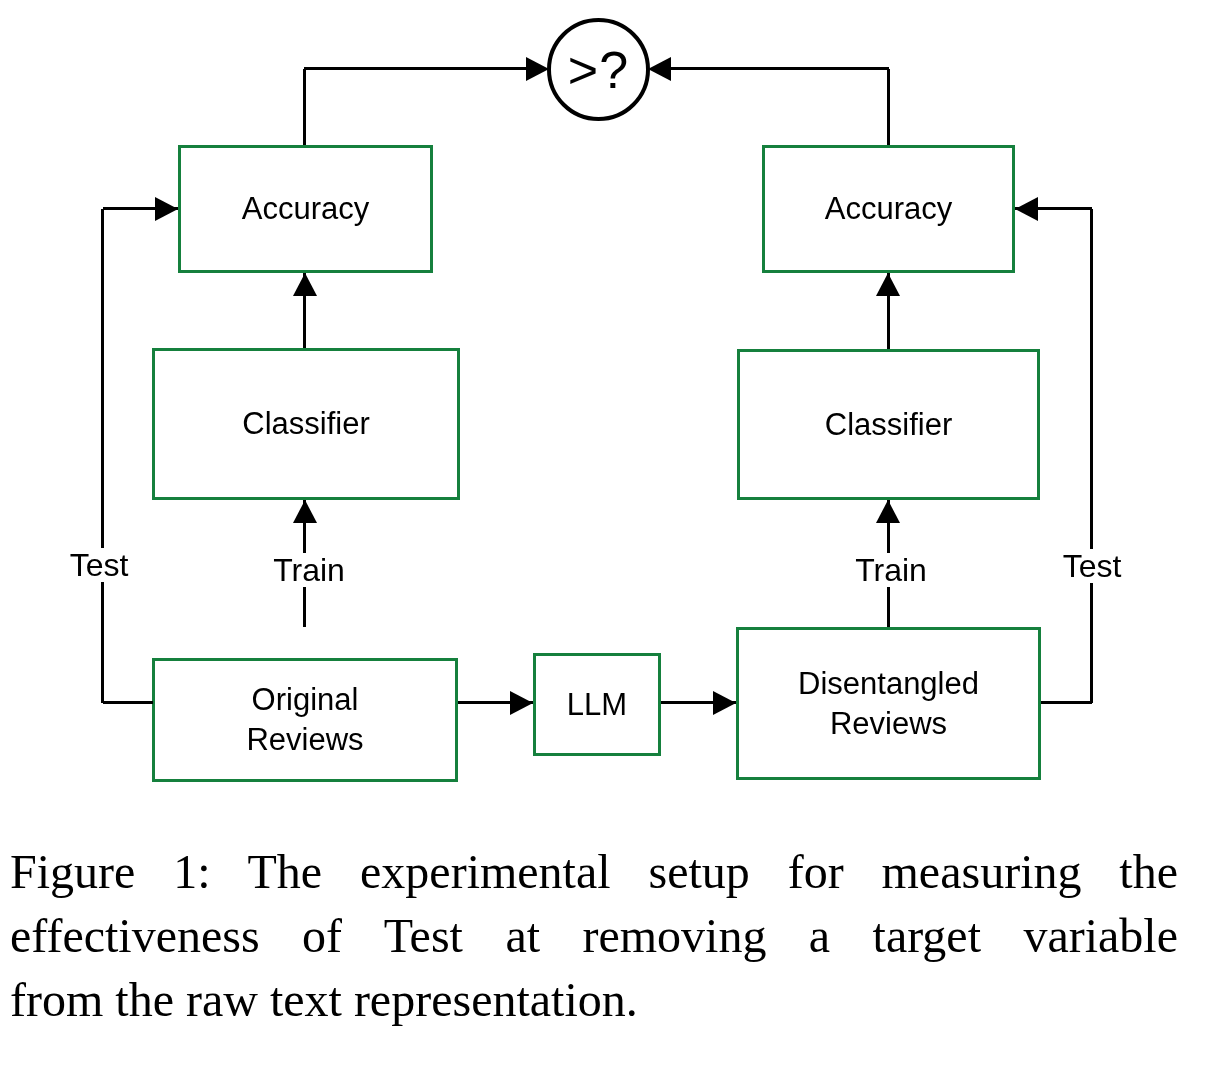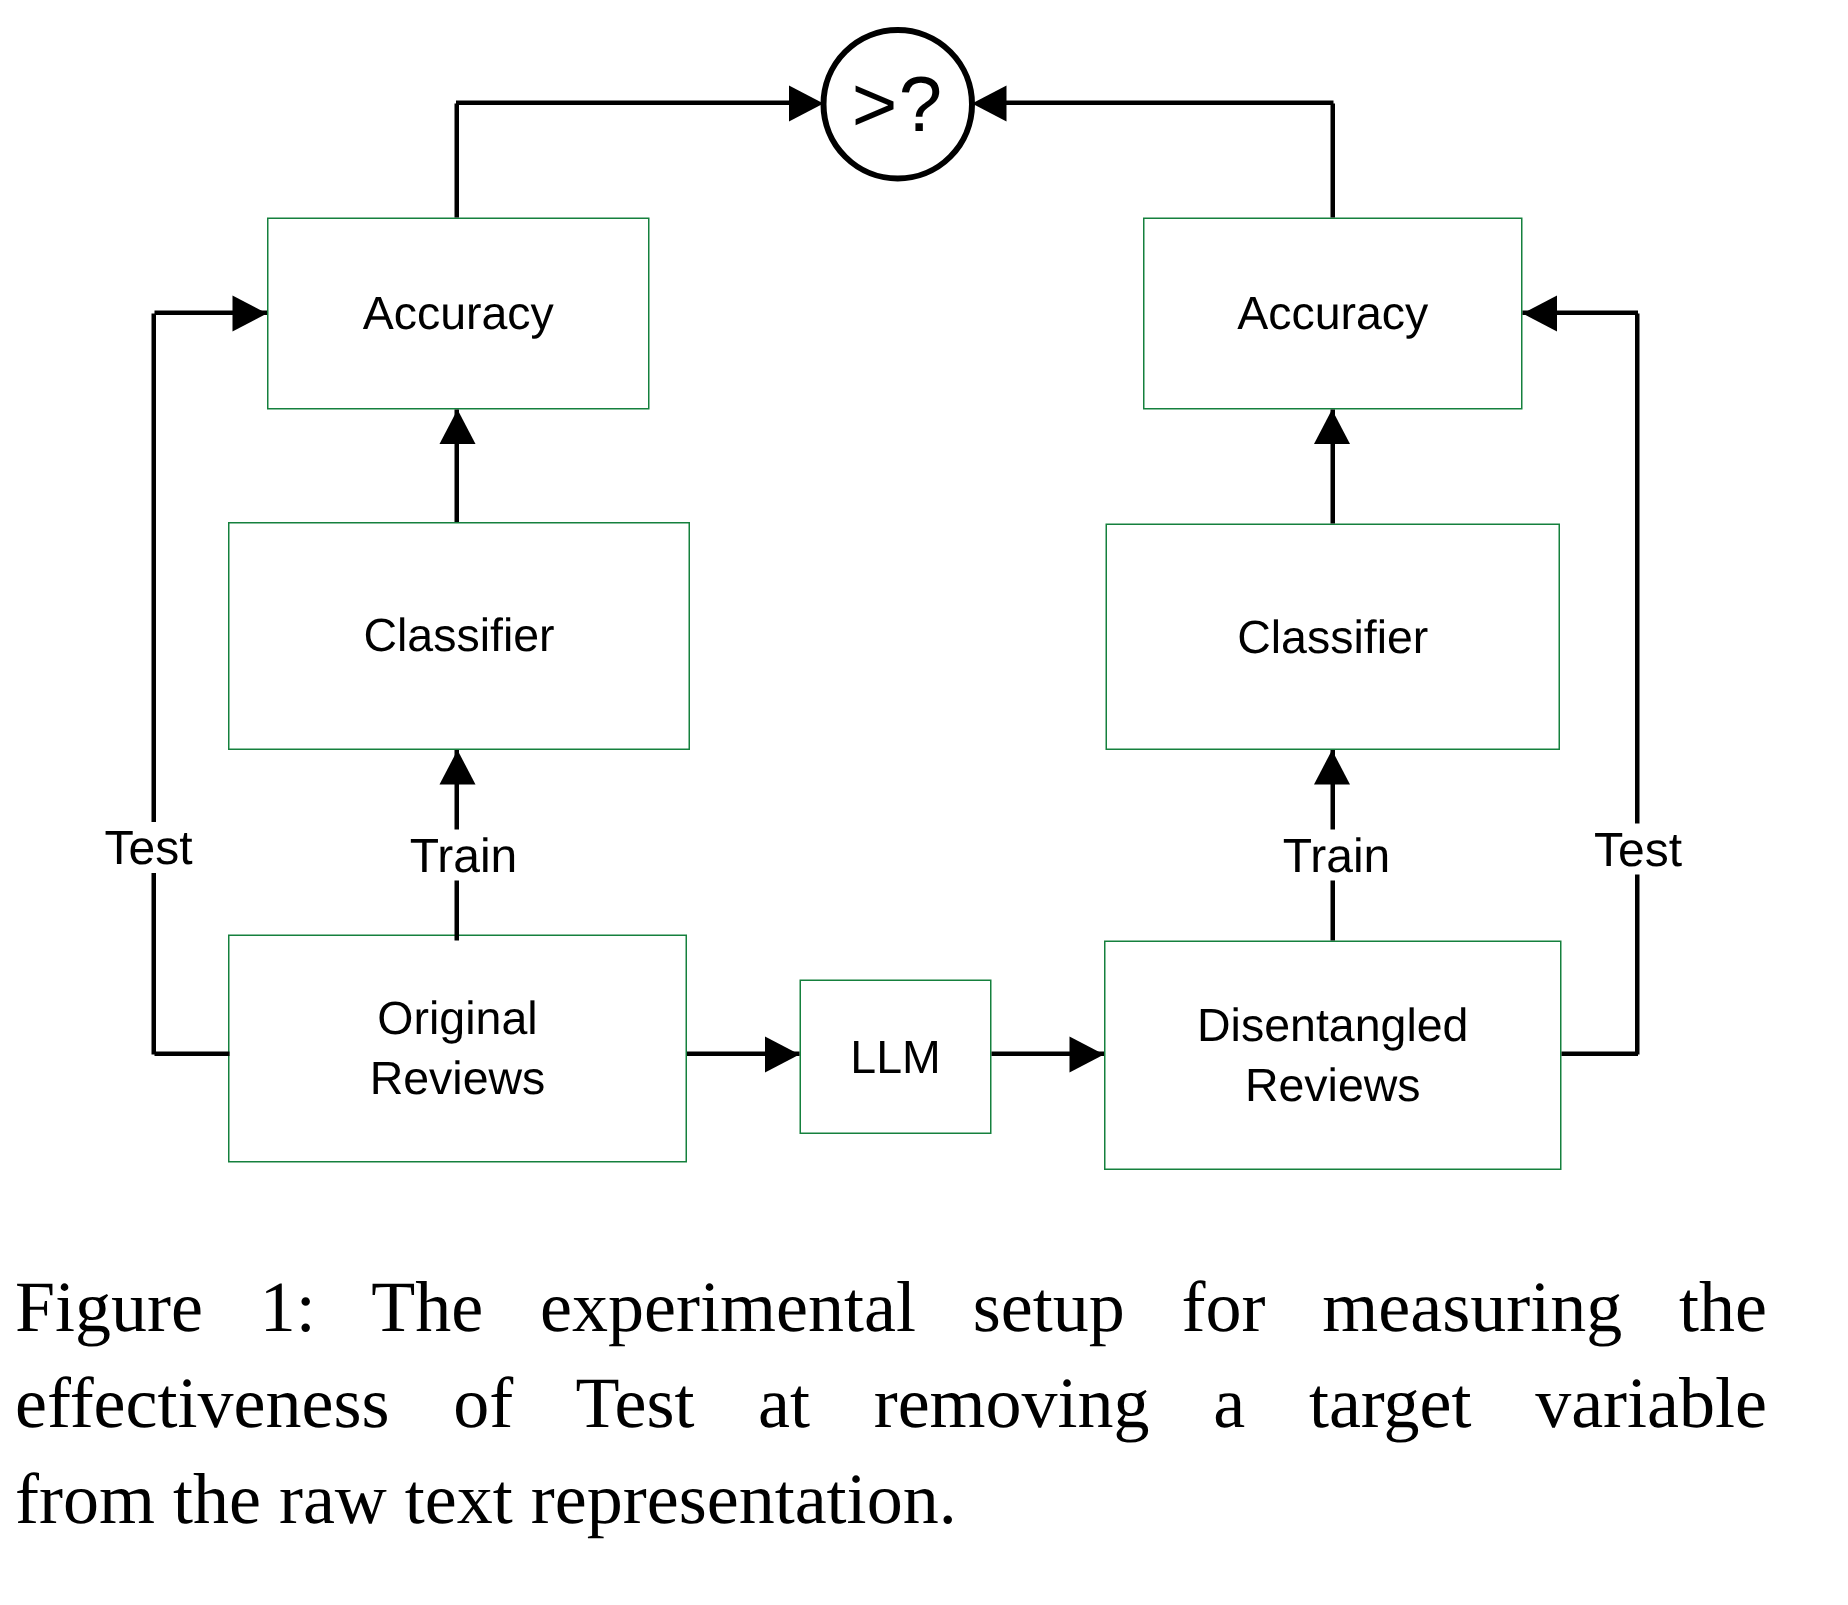--- a/index.html
+++ b/index.html
@@ -1,18 +1,18 @@
 <!DOCTYPE html>
 <html><head>
 <meta charset="utf-8">
 <style>
   html,body{margin:0;padding:0;background:#ffffff;}
   .figure{position:relative;width:1232px;height:1070px;background:#ffffff;overflow:hidden;
           font-family:"Liberation Sans",sans-serif;color:#000;}
-  .node{position:absolute;border:1px solid #15803d;background:#fff;box-sizing:border-box;
+  .node{position:absolute;border:3px solid #15803d;background:#fff;box-sizing:border-box;
         display:flex;align-items:center;justify-content:center;flex-direction:column;
         font-size:31px;line-height:40px;text-align:center;}
   .circle{position:absolute;border:4px solid #000;background:#fff;border-radius:50%;
           box-sizing:border-box;display:flex;align-items:center;justify-content:center;
           font-size:52px;font-weight:400;letter-spacing:1px;}
   .h-line{position:absolute;height:3px;background:#000;}
   .v-line{position:absolute;width:3px;background:#000;}
   .arrow-right{position:absolute;width:0;height:0;
                border-top:12px solid transparent;border-bottom:12px solid transparent;
                border-left:23px solid #000;}
@@ -46,21 +46,21 @@
   </div>
 
   <div class="node" style="left:152px;top:348px;width:308px;height:152px;">
     <span>Classifier</span>
   </div>
 
   <div class="node" style="left:737px;top:349px;width:303px;height:151px;">
     <span>Classifier</span>
   </div>
 
-  <div class="node" style="left:152px;top:623px;width:306px;height:152px;">
+  <div class="node" style="left:152px;top:658px;width:306px;height:124px;">
     <span>Original</span>
     <span>Reviews</span>
   </div>
 
   <div class="node" style="left:533px;top:653px;width:128px;height:103px;">
     <span>LLM</span>
   </div>
 
   <div class="node" style="left:736px;top:627px;width:305px;height:153px;">
     <span>Disentangled</span>

